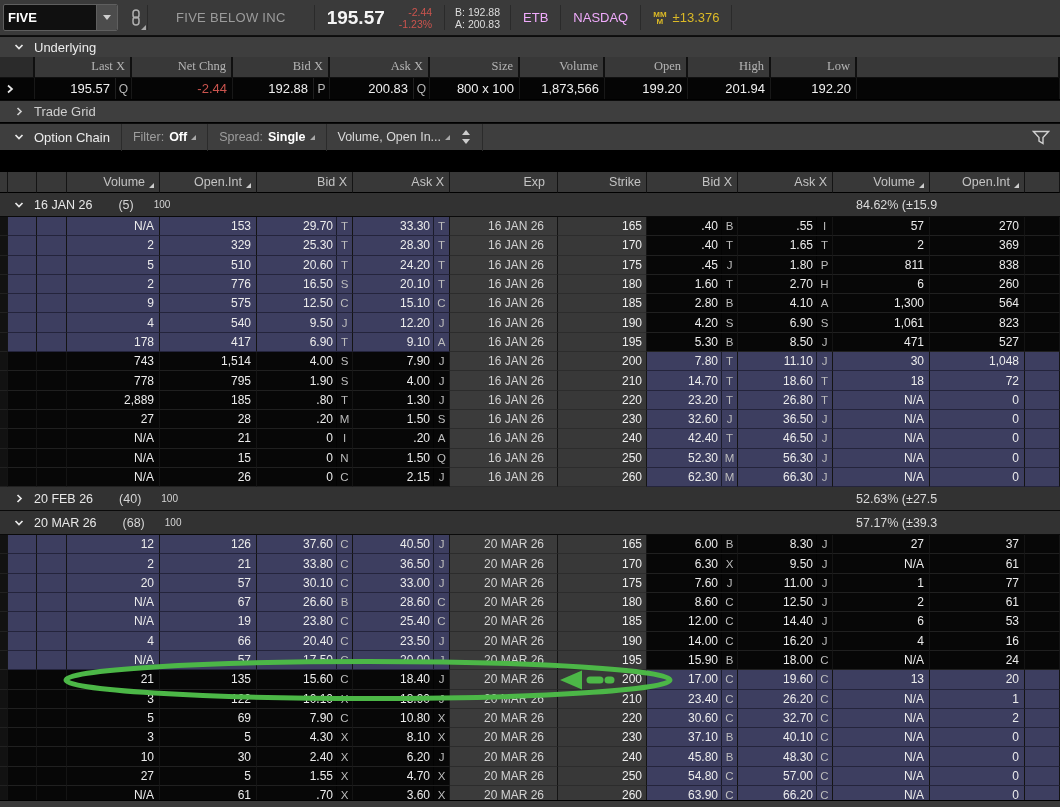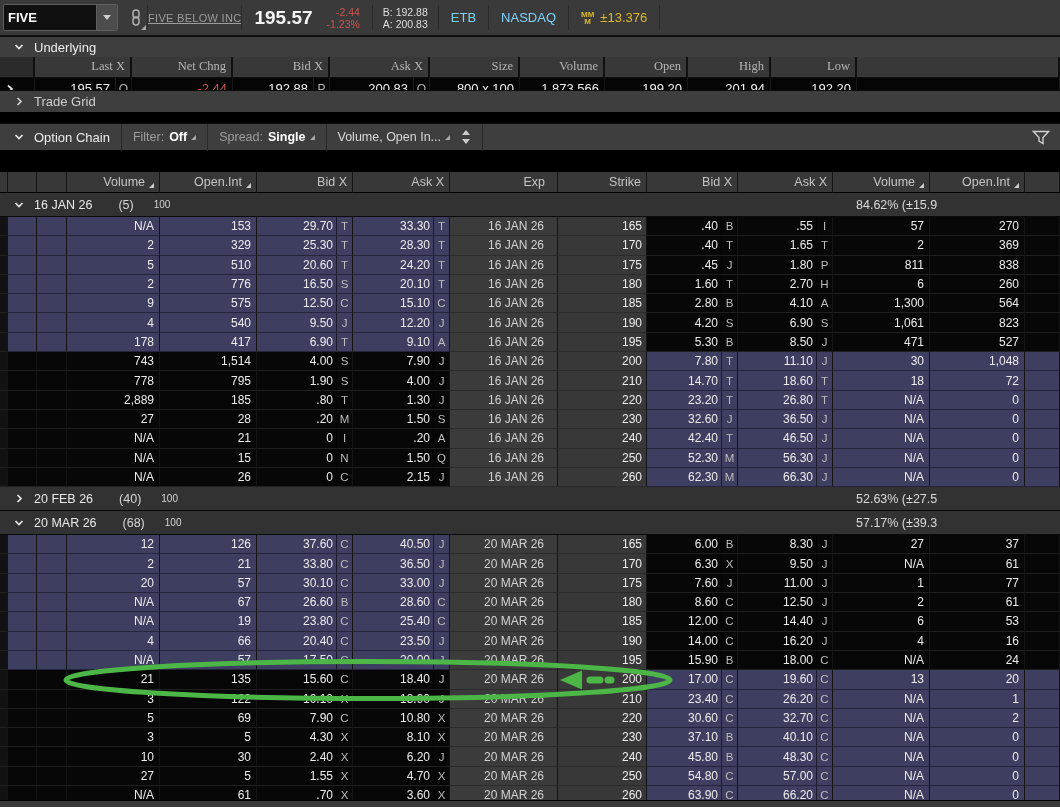--- a/index.html
+++ b/index.html
@@ -15,36 +15,36 @@
           border-radius:2px;display:flex;align-items:center;overflow:hidden;}
   .symbox .sym{flex:1;padding-left:4px;font-size:13px;font-weight:bold;color:#fff;}
   .symbox .dd{width:21px;height:100%;background:#4c4c4c;border-left:1px solid #5f5f5f;
               display:flex;align-items:center;justify-content:center;}
   .caret-down{width:0;height:0;border-left:4px solid transparent;border-right:4px solid transparent;
               border-top:5px solid #cfcfcf;}
   .linkbtn{margin-left:7px;width:22px;height:26px;position:relative;display:flex;align-items:center;justify-content:center;}
   .cornerwedge{position:absolute;right:1px;bottom:1px;width:0;height:0;
                border-bottom:5px solid #a8a8a8;border-left:5px solid transparent;}
   .tb-div{width:1px;height:25px;background:#2a2a2a;flex:0 0 1px;}
-  .company{margin:0 0;font-size:11px;color:#9c9c9c;letter-spacing:.3px;text-decoration:underline;}
+  .company{margin:0 28px;font-size:13px;color:#9c9c9c;letter-spacing:.3px;}
   .price{margin:0 14px 0 12px;font-size:19px;font-weight:bold;color:#f5f5f5;}
   .chg{margin-right:12px;font-size:10.5px;line-height:12px;color:var(--red);text-align:right;}
   .ba{margin:0 10px;font-size:10.5px;line-height:12px;color:#dedede;text-align:left;}
-  .tbtag{margin:0 12px;font-size:13px;color:#7dd3fc;}
+  .tbtag{margin:0 12px;font-size:13px;color:#f0abfc;}
   .mmwrap{display:flex;align-items:center;margin:0 12px;color:var(--yellow);}
   .mmicon{font-size:8px;font-weight:bold;line-height:7px;text-align:center;margin-right:6px;letter-spacing:0;}
   .mmval{font-size:13px;}
 
   
   .secbar{position:absolute;left:0;width:100%;background:#3e3e3e;border-top:1px solid #0c0c0c;
           display:flex;align-items:center;}
   .secbar .chev{margin-left:14px;display:flex;align-items:center;}
   .secbar .sectitle{margin-left:10px;font-size:13px;color:#ececec;}
   #bar-underlying{top:36px;height:21px;}
-  #bar-tradegrid{top:90px;height:22px;}
+  #bar-tradegrid{top:100px;height:22px;}
   #bar-optionchain{top:123px;height:27px;}
 
   
   .und-grid{position:absolute;left:0;width:100%;display:grid;
             grid-template-columns:35px 97px 101px 97px 100px 90px 85px 83px 83px 86px 1fr;}
   #und-head{top:57px;height:21px;font-family:Liberation Serif, serif;}
   #und-head .hcell{background:#383838;border-right:2px solid #101010;border-bottom:1px solid #101010;
        font-size:12.5px;color:#b5b5b5;text-align:right;line-height:19px;padding-right:5px;}
   #und-head .hcell.first{background:#2b2b2b;}
   #und-row{top:78px;height:21px;}

